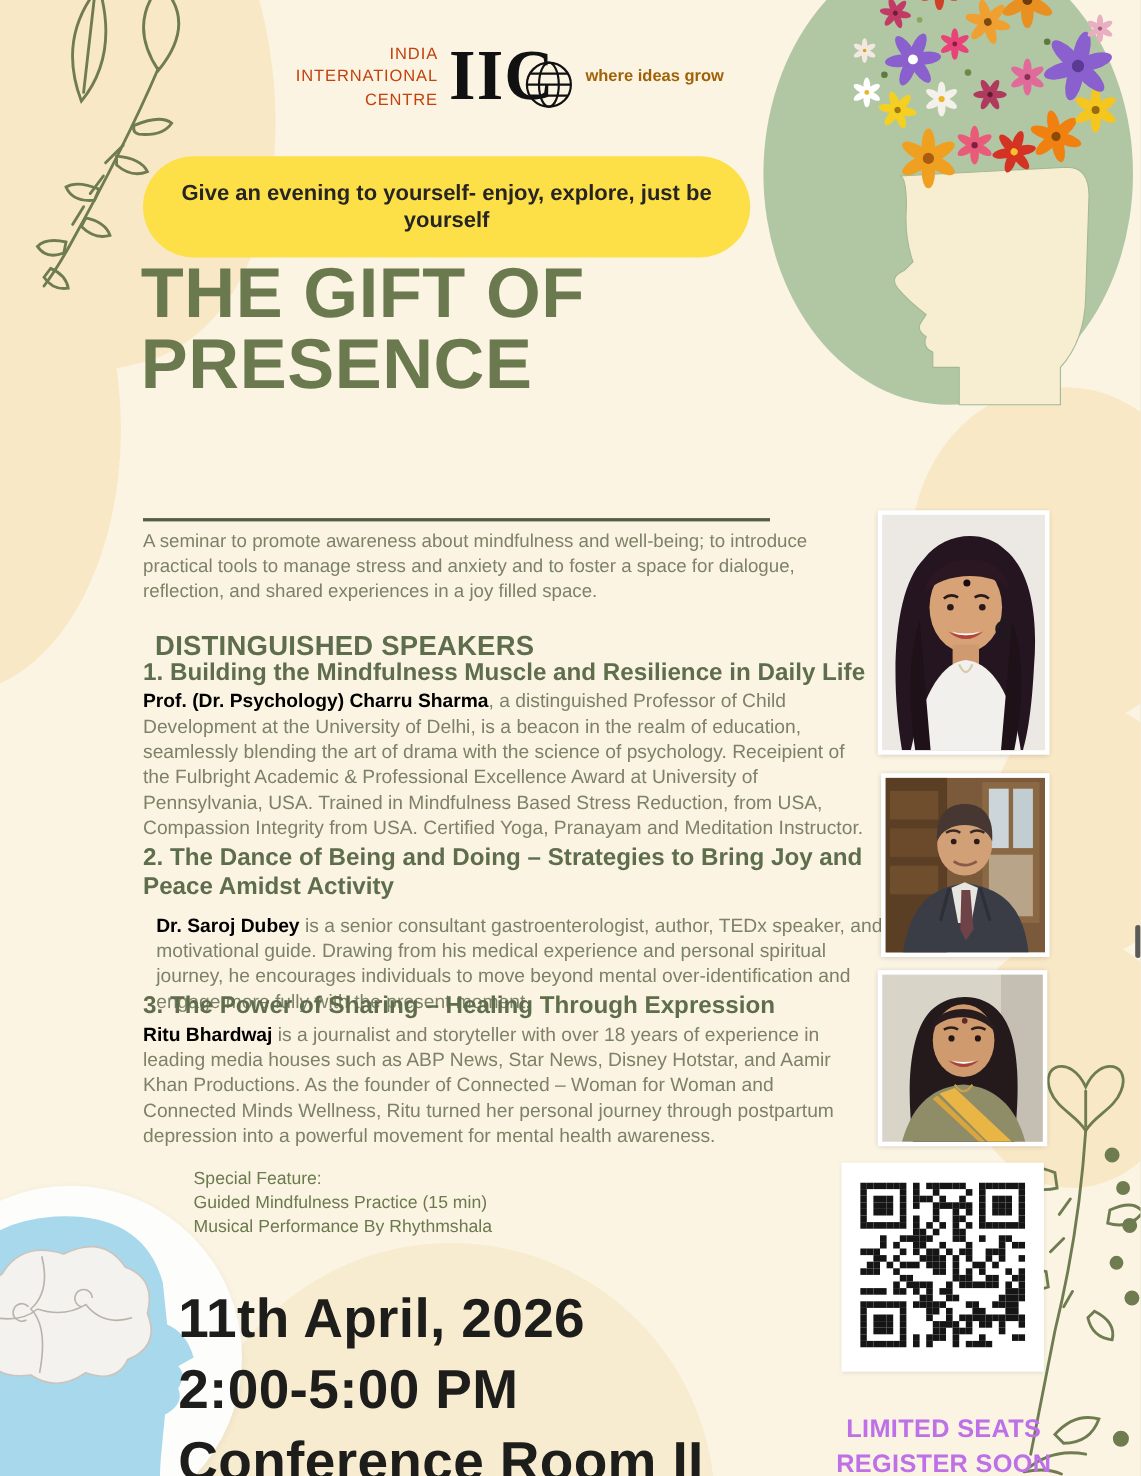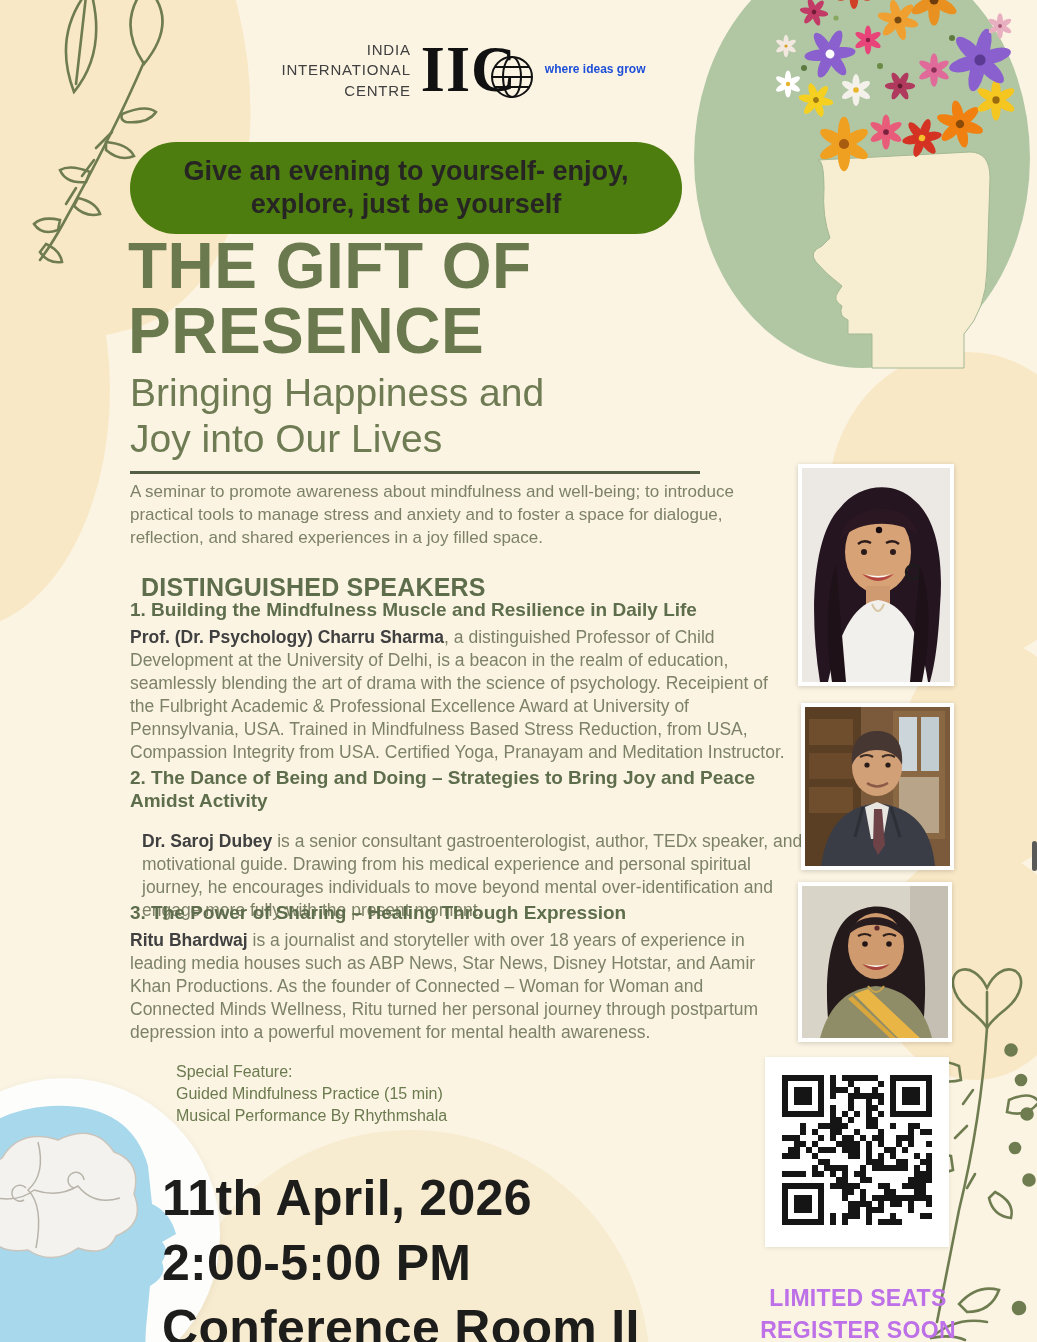--- a/index.html
+++ b/index.html
@@ -21,42 +21,42 @@
     background:#b1c7a4;z-index:1;
   }
   .white-circle{
     position:absolute;left:-92px;top:1078px;width:312px;height:312px;border-radius:50%;
     background:#fdfdfb;z-index:1;box-shadow:0 2px 8px rgba(0,0,0,.06);
   }
   .doodle{position:absolute;z-index:1;}
   .edge-mark{position:absolute;right:0;top:841px;width:5px;height:30px;background:#5a5a58;border-radius:3px;z-index:6;}
   
   .logo{position:absolute;left:0;right:110px;top:40px;display:flex;justify-content:center;align-items:center;z-index:3;}
-  .logo-lines{font-size:15px;letter-spacing:.8px;color:#404040;text-align:right;line-height:1.35;font-weight:500;}
+  .logo-lines{font-size:15px;letter-spacing:.8px;color:#c2410c;text-align:right;line-height:1.35;font-weight:500;}
   .logo-mono{font-family:"Liberation Serif","DejaVu Serif",serif;font-weight:700;font-size:62px;color:#111;
     letter-spacing:1px;margin-left:10px;line-height:.9;transform:scaleY(1.05);}
   .logo-globe{margin-left:-28px;margin-top:14px;}
-  .logo-tag{font-size:12px;font-weight:700;color:#1d4ed8;margin-left:10px;margin-top:-2px;}
+  .logo-tag{font-size:15px;font-weight:700;color:#a16207;margin-left:10px;margin-top:-2px;}
   
   .banner{
-    position:absolute;left:130px;top:142px;width:552px;height:92px;background:#4d7c0f;
+    position:absolute;left:130px;top:142px;width:552px;height:92px;background:#fde047;
     border-radius:46px;display:flex;align-items:center;justify-content:center;text-align:center;
-    font-size:27px;font-weight:800;color:#262524;line-height:1.22;z-index:3;padding:0 26px;box-sizing:border-box;
+    font-size:20px;font-weight:800;color:#262524;line-height:1.22;z-index:3;padding:0 26px;box-sizing:border-box;
   }
   
   .title{position:absolute;left:128px;top:234px;font-size:64px;font-weight:800;color:#6b7a4e;
     line-height:1.02;letter-spacing:.5px;z-index:3;}
   .subtitle{position:absolute;left:130px;top:370px;font-size:39px;font-weight:400;color:#6e7b53;
     line-height:1.18;z-index:3;}
   .divider{position:absolute;left:130px;top:463px;width:570px;border:0;border-top:3px solid #535e45;z-index:3;}
   .intro{position:absolute;left:130px;top:481px;width:665px;font-size:17px;line-height:1.34;color:#7d8267;z-index:3;}
   .spk-heading{position:absolute;left:129px;top:561px;font-size:25px;font-weight:800;color:#5e6e4c;z-index:3;letter-spacing:.2px;}
-  .topic{position:absolute;left:130px;font-size:19px;font-weight:800;color:#5e6e4c;line-height:1.22;z-index:3;}
+  .topic{position:absolute;left:130px;font-size:22px;font-weight:800;color:#5e6e4c;line-height:1.22;z-index:3;}
   .bio{position:absolute;left:130px;font-size:17.5px;line-height:1.31;color:#7d8267;z-index:3;}
-  .bio b{color:#404040;}
+  .bio b{color:#000000;}
   .t1{top:598px;width:660px;} .b1{top:626px;width:662px;}
   .t2{top:766px;width:660px;} .b2{top:818px;width:662px;}
   .t3{top:901px;width:640px;} .b3{top:929px;width:648px;}
   .special{position:absolute;left:176px;top:1061px;font-size:16px;font-weight:400;color:#6b7a4e;line-height:1.38;z-index:3;}
   .event{position:absolute;left:162px;top:1166px;font-size:50px;font-weight:800;color:#1d1d1b;line-height:1.3;z-index:3;letter-spacing:.3px;}
   
   .photo{position:absolute;z-index:3;border:4px solid #fff;box-shadow:0 1px 5px rgba(0,0,0,.18);box-sizing:border-box;background:#eee;}
   .photo svg{display:block;}
   .ph1{left:798px;top:464px;width:156px;height:222px;}
   .ph2{left:801px;top:703px;width:153px;height:167px;}
@@ -253,24 +253,20 @@
   </header>
 
   <div class="banner">
     <span>Give an evening to yourself- enjoy, explore, just be yourself</span>
   </div>
 
   <h1 class="title" style="margin:0">
     <span>THE GIFT OF</span><br>
     <span>PRESENCE</span>
   </h1>
-  <h2 class="subtitle" style="margin:0">
-    <span>Bringing Happiness and</span><br>
-    <span>Joy into Our Lives</span>
-  </h2>
   <hr class="divider">
 
   <p class="intro" style="margin:0">A seminar to promote awareness about mindfulness and well-being; to introduce practical tools to manage stress and anxiety and to foster a space for dialogue, reflection, and shared experiences in a joy filled space.</p>
 
   <h3 class="spk-heading" style="margin:12px">DISTINGUISHED SPEAKERS</h3>
 
   <h4 class="topic t1" style="margin:0">1.  Building the Mindfulness Muscle and Resilience in Daily Life</h4>
   <p class="bio b1" style="margin:0"><b>Prof. (Dr. Psychology) Charru Sharma</b><span>, a distinguished Professor of Child Development at the University of Delhi, is a beacon in the realm of education, seamlessly blending the art of drama with the science of psychology. Receipient of the Fulbright Academic &amp; Professional Excellence Award at University of Pennsylvania, USA. Trained in Mindfulness Based Stress Reduction, from USA, Compassion Integrity from USA. Certified Yoga, Pranayam and Meditation Instructor.</span></p>
 
   <h4 class="topic t2" style="margin:0">2. The Dance of Being and Doing – Strategies to Bring Joy and Peace Amidst Activity</h4>

